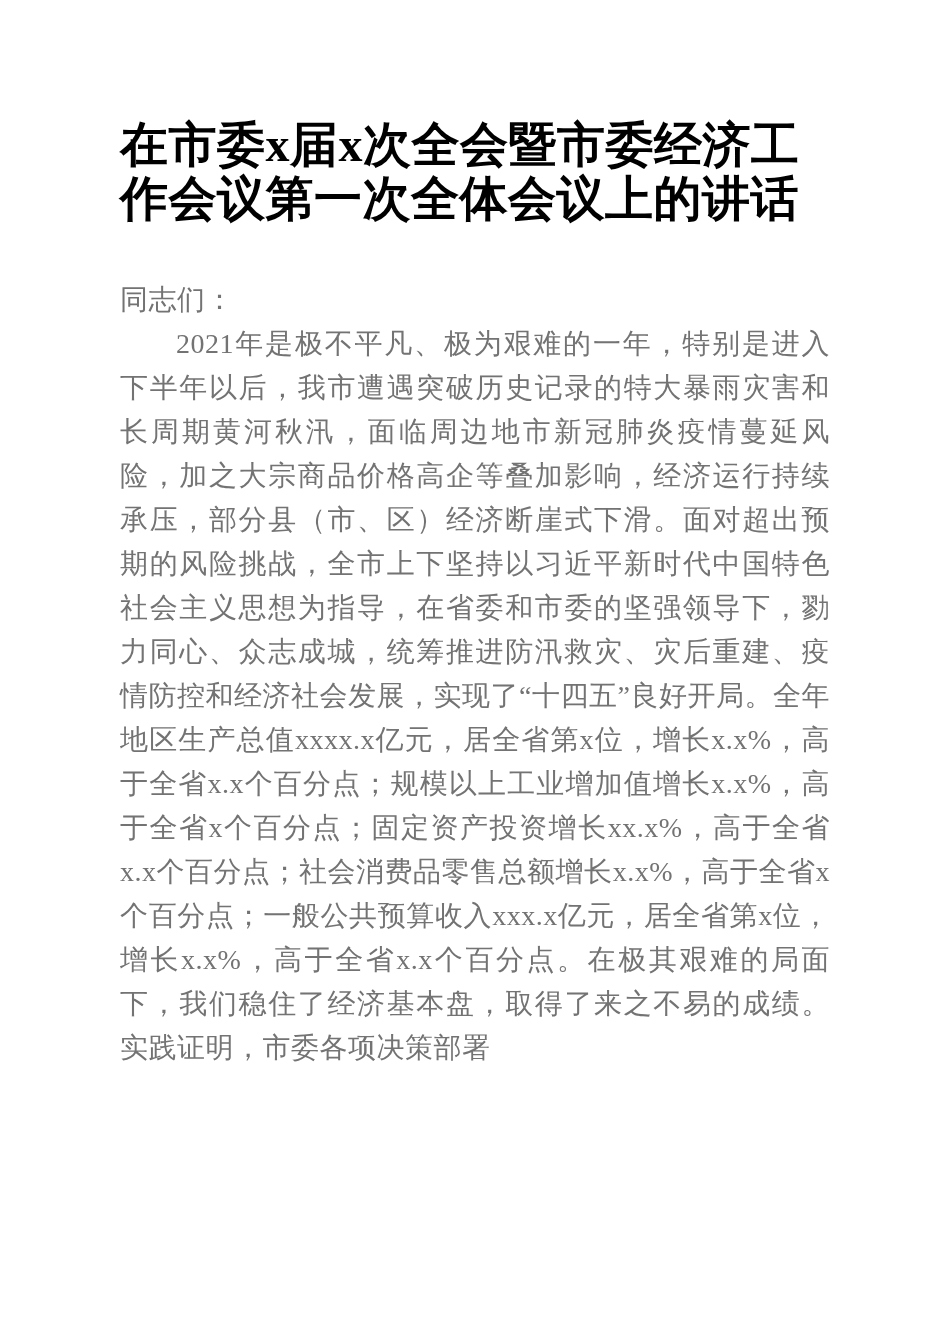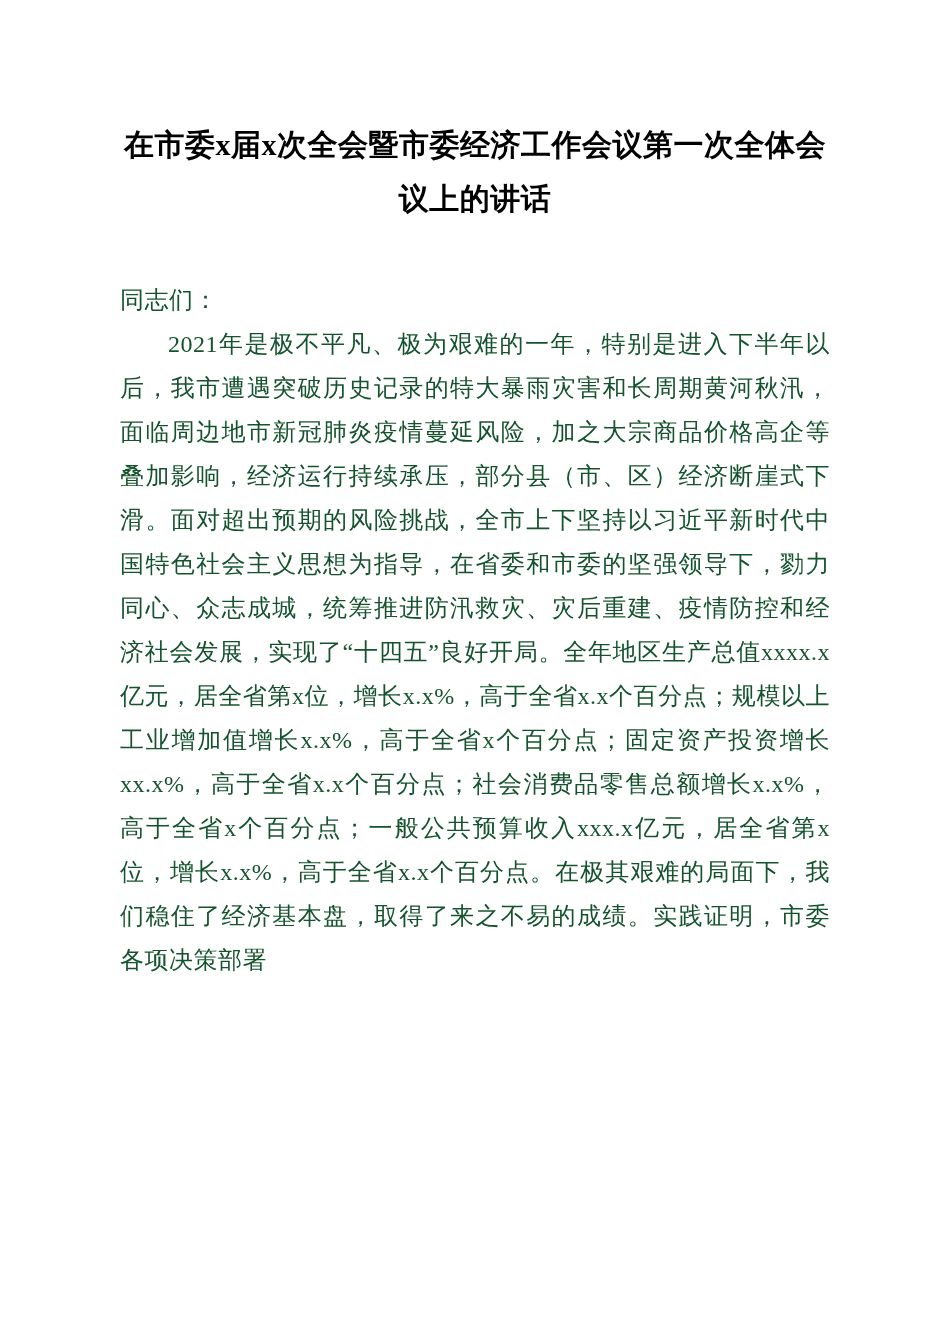--- a/index.html
+++ b/index.html
@@ -13,34 +13,33 @@
     color: #000000;
     font-family: "Liberation Serif", "DejaVu Serif", serif;
   }
   .page {
     width: 950px;
     height: 1344px;
     padding: 118px 120px 0 120px;
     background: #ffffff;
   }
   .doc-title {
-    font-size: 30px;
+    font-size: 48px;
     font-weight: bold;
     line-height: 54px;
-    text-align: center;
     letter-spacing: 0.5px;
     color: #000000;
   }
   .doc-body {
     margin-top: 52px;
-    font-size: 24px;
+    font-size: 28px;
     line-height: 44px;
     text-align: justify;
     letter-spacing: 0.5px;
-    color: #14532d;
+    color: #737373;
   }
   .para {
     text-indent: 2em;
   }
   .para.no-indent {
     text-indent: 0;
   }
 </style>
 </head>
 <body>

